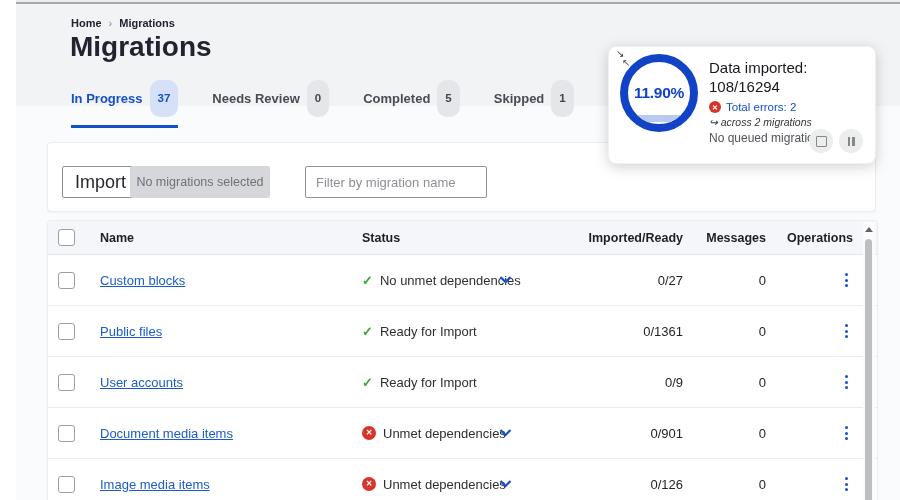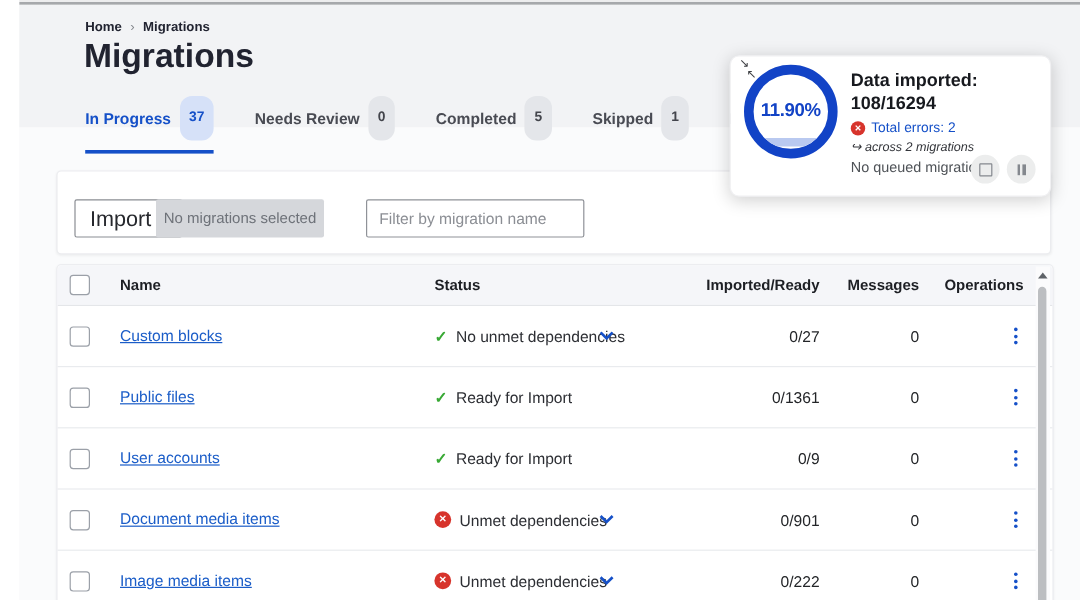--- a/index.html
+++ b/index.html
@@ -34,21 +34,21 @@
          border-radius:8px;border:1px solid #f0f0f2;box-shadow:0 3px 14px rgba(0,0,0,.18);z-index:5;}
   .collapse-ic{position:absolute;color:#3c3e42;font-size:10px;line-height:10px;}
   .collapse-ic.a1{left:7px;top:2px;}
   .collapse-ic.a2{left:13px;top:11px;}
   .ring{position:absolute;left:11px;top:7px;width:62px;height:62px;border:8px solid #1243c6;
         border-radius:50%;background:#fff;overflow:hidden;display:flex;align-items:center;justify-content:center;}
   .ring .pct{font-size:15.5px;font-weight:700;color:#1243c6;letter-spacing:-.3px;}
   .ring::after{content:"";position:absolute;bottom:2px;left:9%;width:82%;height:7px;
                background:#b9c9f0;border-radius:2px;}
   .pinfo{position:absolute;left:100px;top:11px;width:158px;}
-  .pinfo .ttl{font-size:15px;font-weight:700;color:#17191e;line-height:19px;}
+  .pinfo .ttl{font-size:15px;font-weight:400;color:#17191e;line-height:19px;}
   .perr{display:flex;align-items:center;gap:5px;margin-top:5px;}
   .err-dot{width:12px;height:12px;border-radius:50%;background:#d7342c;color:#fff;font-size:7px;
            font-weight:700;display:flex;align-items:center;justify-content:center;line-height:1;}
   .perr a{font-size:11.5px;color:#1550c8;text-decoration:none;cursor:pointer;}
   .pacross{margin-top:3px;font-size:10.5px;font-style:italic;color:#33353a;}
   .pqueue{margin-top:3px;font-size:12px;color:#4e5257;}
   .pbtns{position:absolute;right:12px;bottom:10px;display:flex;gap:6px;}
   .cbtn{width:24px;height:24px;border-radius:50%;background:#eceded;border:none;
         display:flex;align-items:center;justify-content:center;cursor:pointer;}
   .ic-stop{width:9px;height:9px;border:1.5px solid #84888e;border-radius:1px;}
@@ -290,21 +290,21 @@
       <span><a class="mig-link">Image media items</a></span>
       <span class="cell-status">
         <span class="st-err">✕</span>
         <span>Unmet dependencies</span>
         <span class="chev">
             <svg width="13" height="8" viewBox="0 0 13 8">
               <polyline points="1.5,1 6.5,6 11.5,1" fill="none" stroke="#1550c8" stroke-width="2.2"></polyline>
             </svg>
           </span>
       </span>
-      <span class="num">0/222</span>
+      <span class="num">0/126</span>
       <span class="num">0</span>
       <span class="cell-ops">
           <span class="kebab">
             <i></i>
             <i></i>
             <i></i>
           </span>
         </span>
     </div>
 

